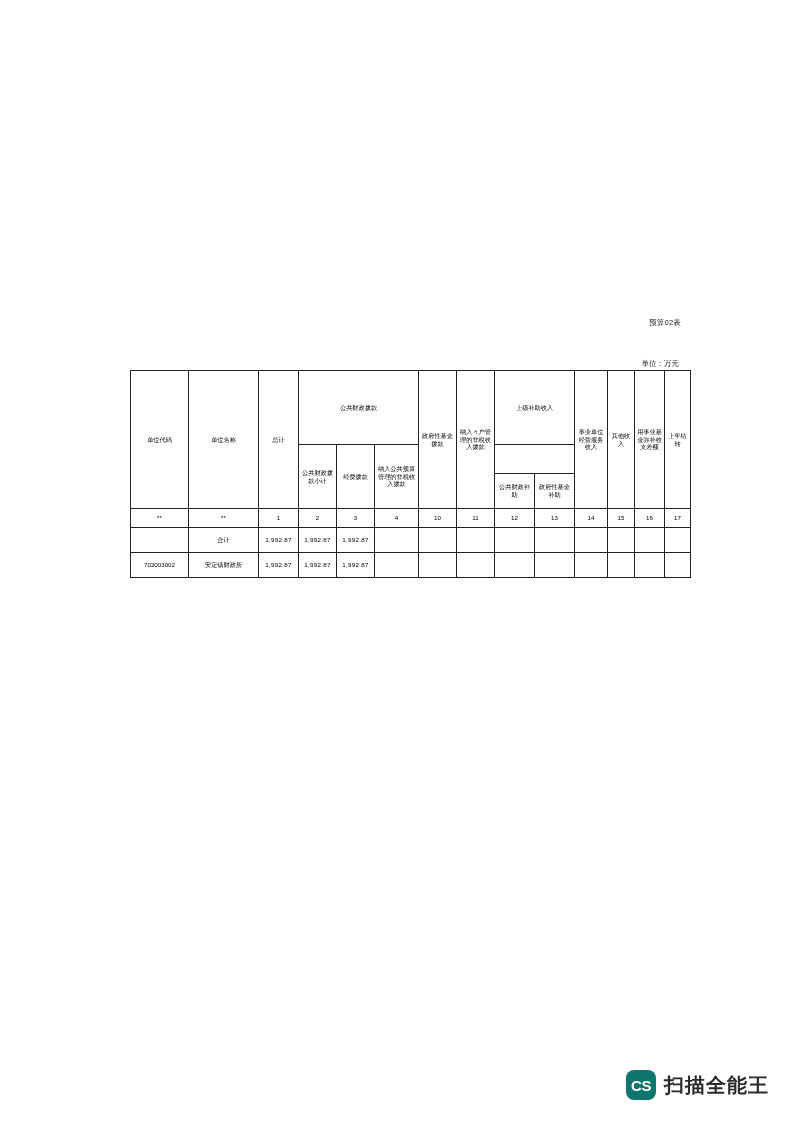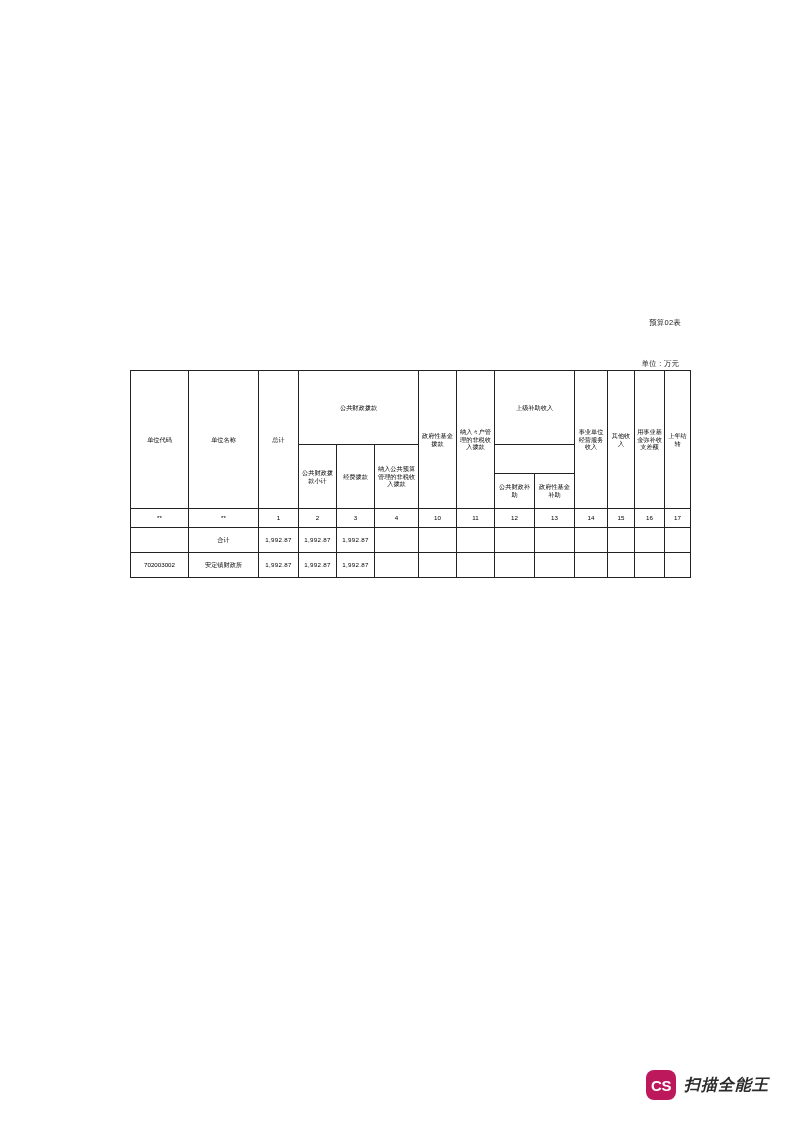--- a/index.html
+++ b/index.html
@@ -84,37 +84,36 @@
     right: 32px;
     bottom: 22px;
     display: flex;
     align-items: center;
     gap: 8px;
   }
   .cs-badge {
     width: 30px;
     height: 30px;
     border-radius: 8px;
-    background: #be185d;
+    background: #0f766e;
     color: #fff;
     font-family: "Liberation Sans", sans-serif;
     font-weight: bold;
     font-size: 15px;
     display: flex;
     align-items: center;
     justify-content: center;
     letter-spacing: -0.5px;
   }
   .cs-text {
     font-family: "Liberation Sans", sans-serif;
-    font-size: 16px;
+    font-size: 20px;
     font-weight: bold;
     color: #2b2b2b;
     letter-spacing: 1px;
-    font-style: italic;
   }
 </style>
 </head>
 <body>
 
 <div class="page">
 
   <div class="form-no">预算02表</div>
 
 

